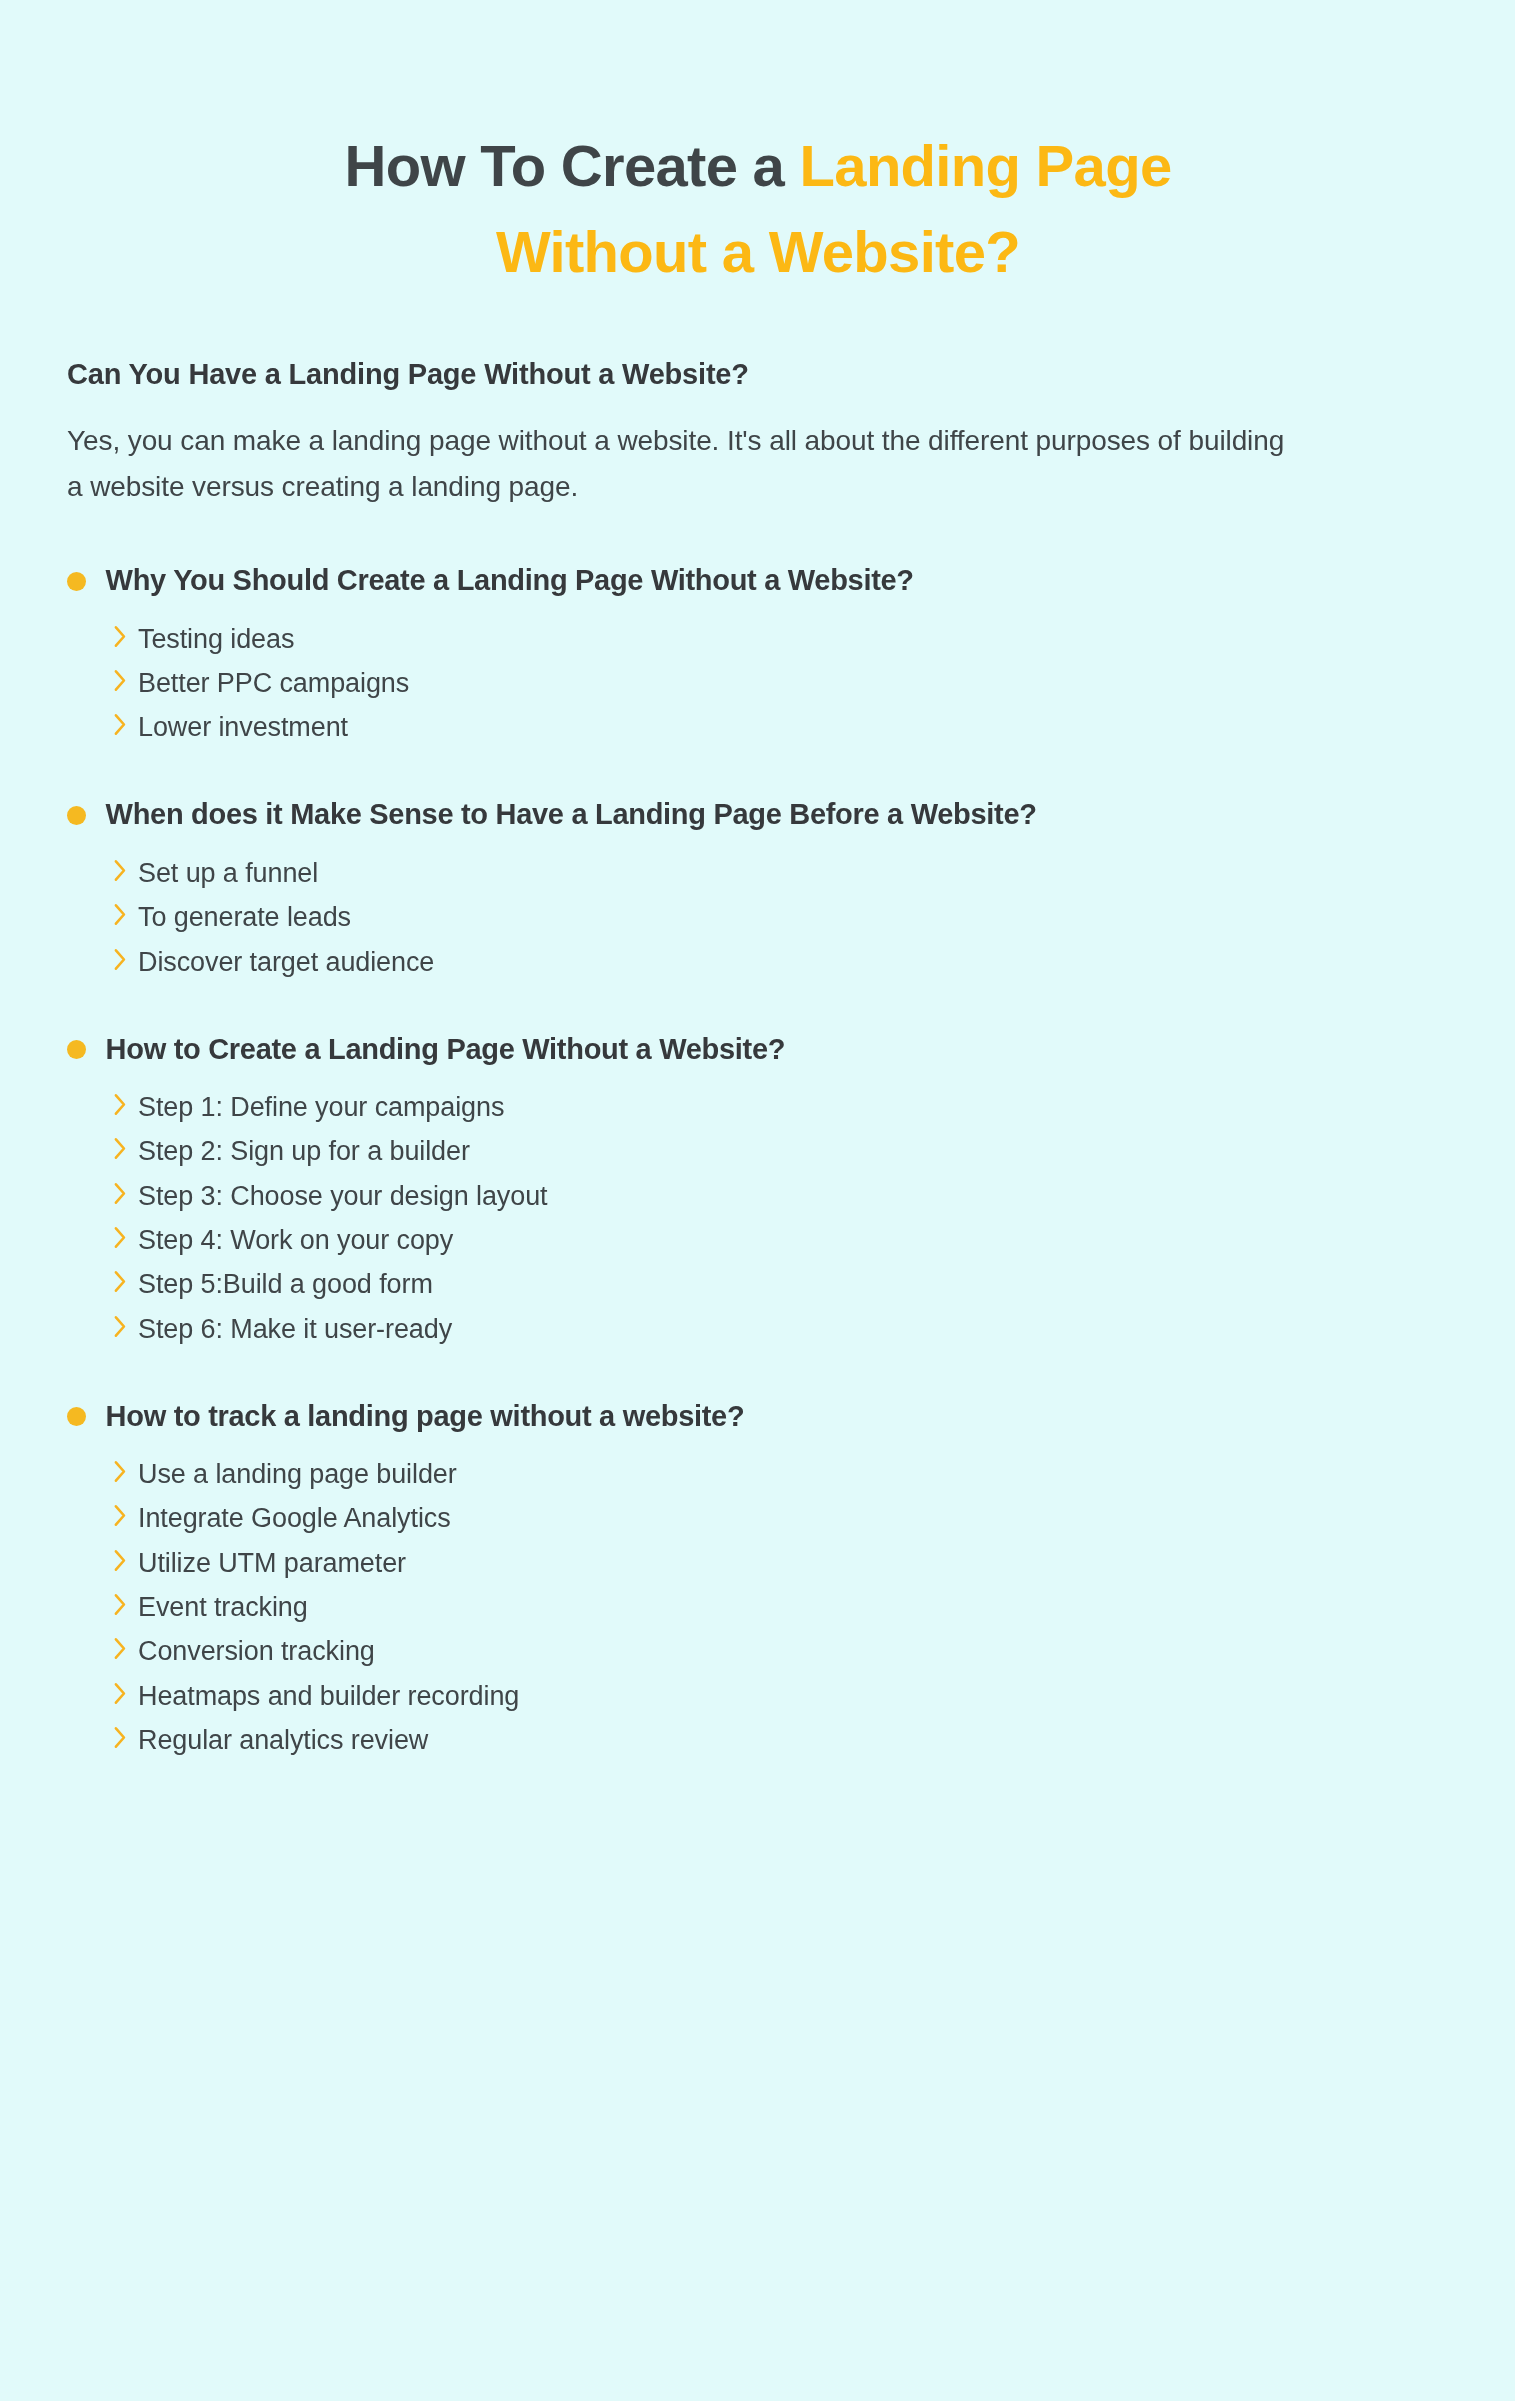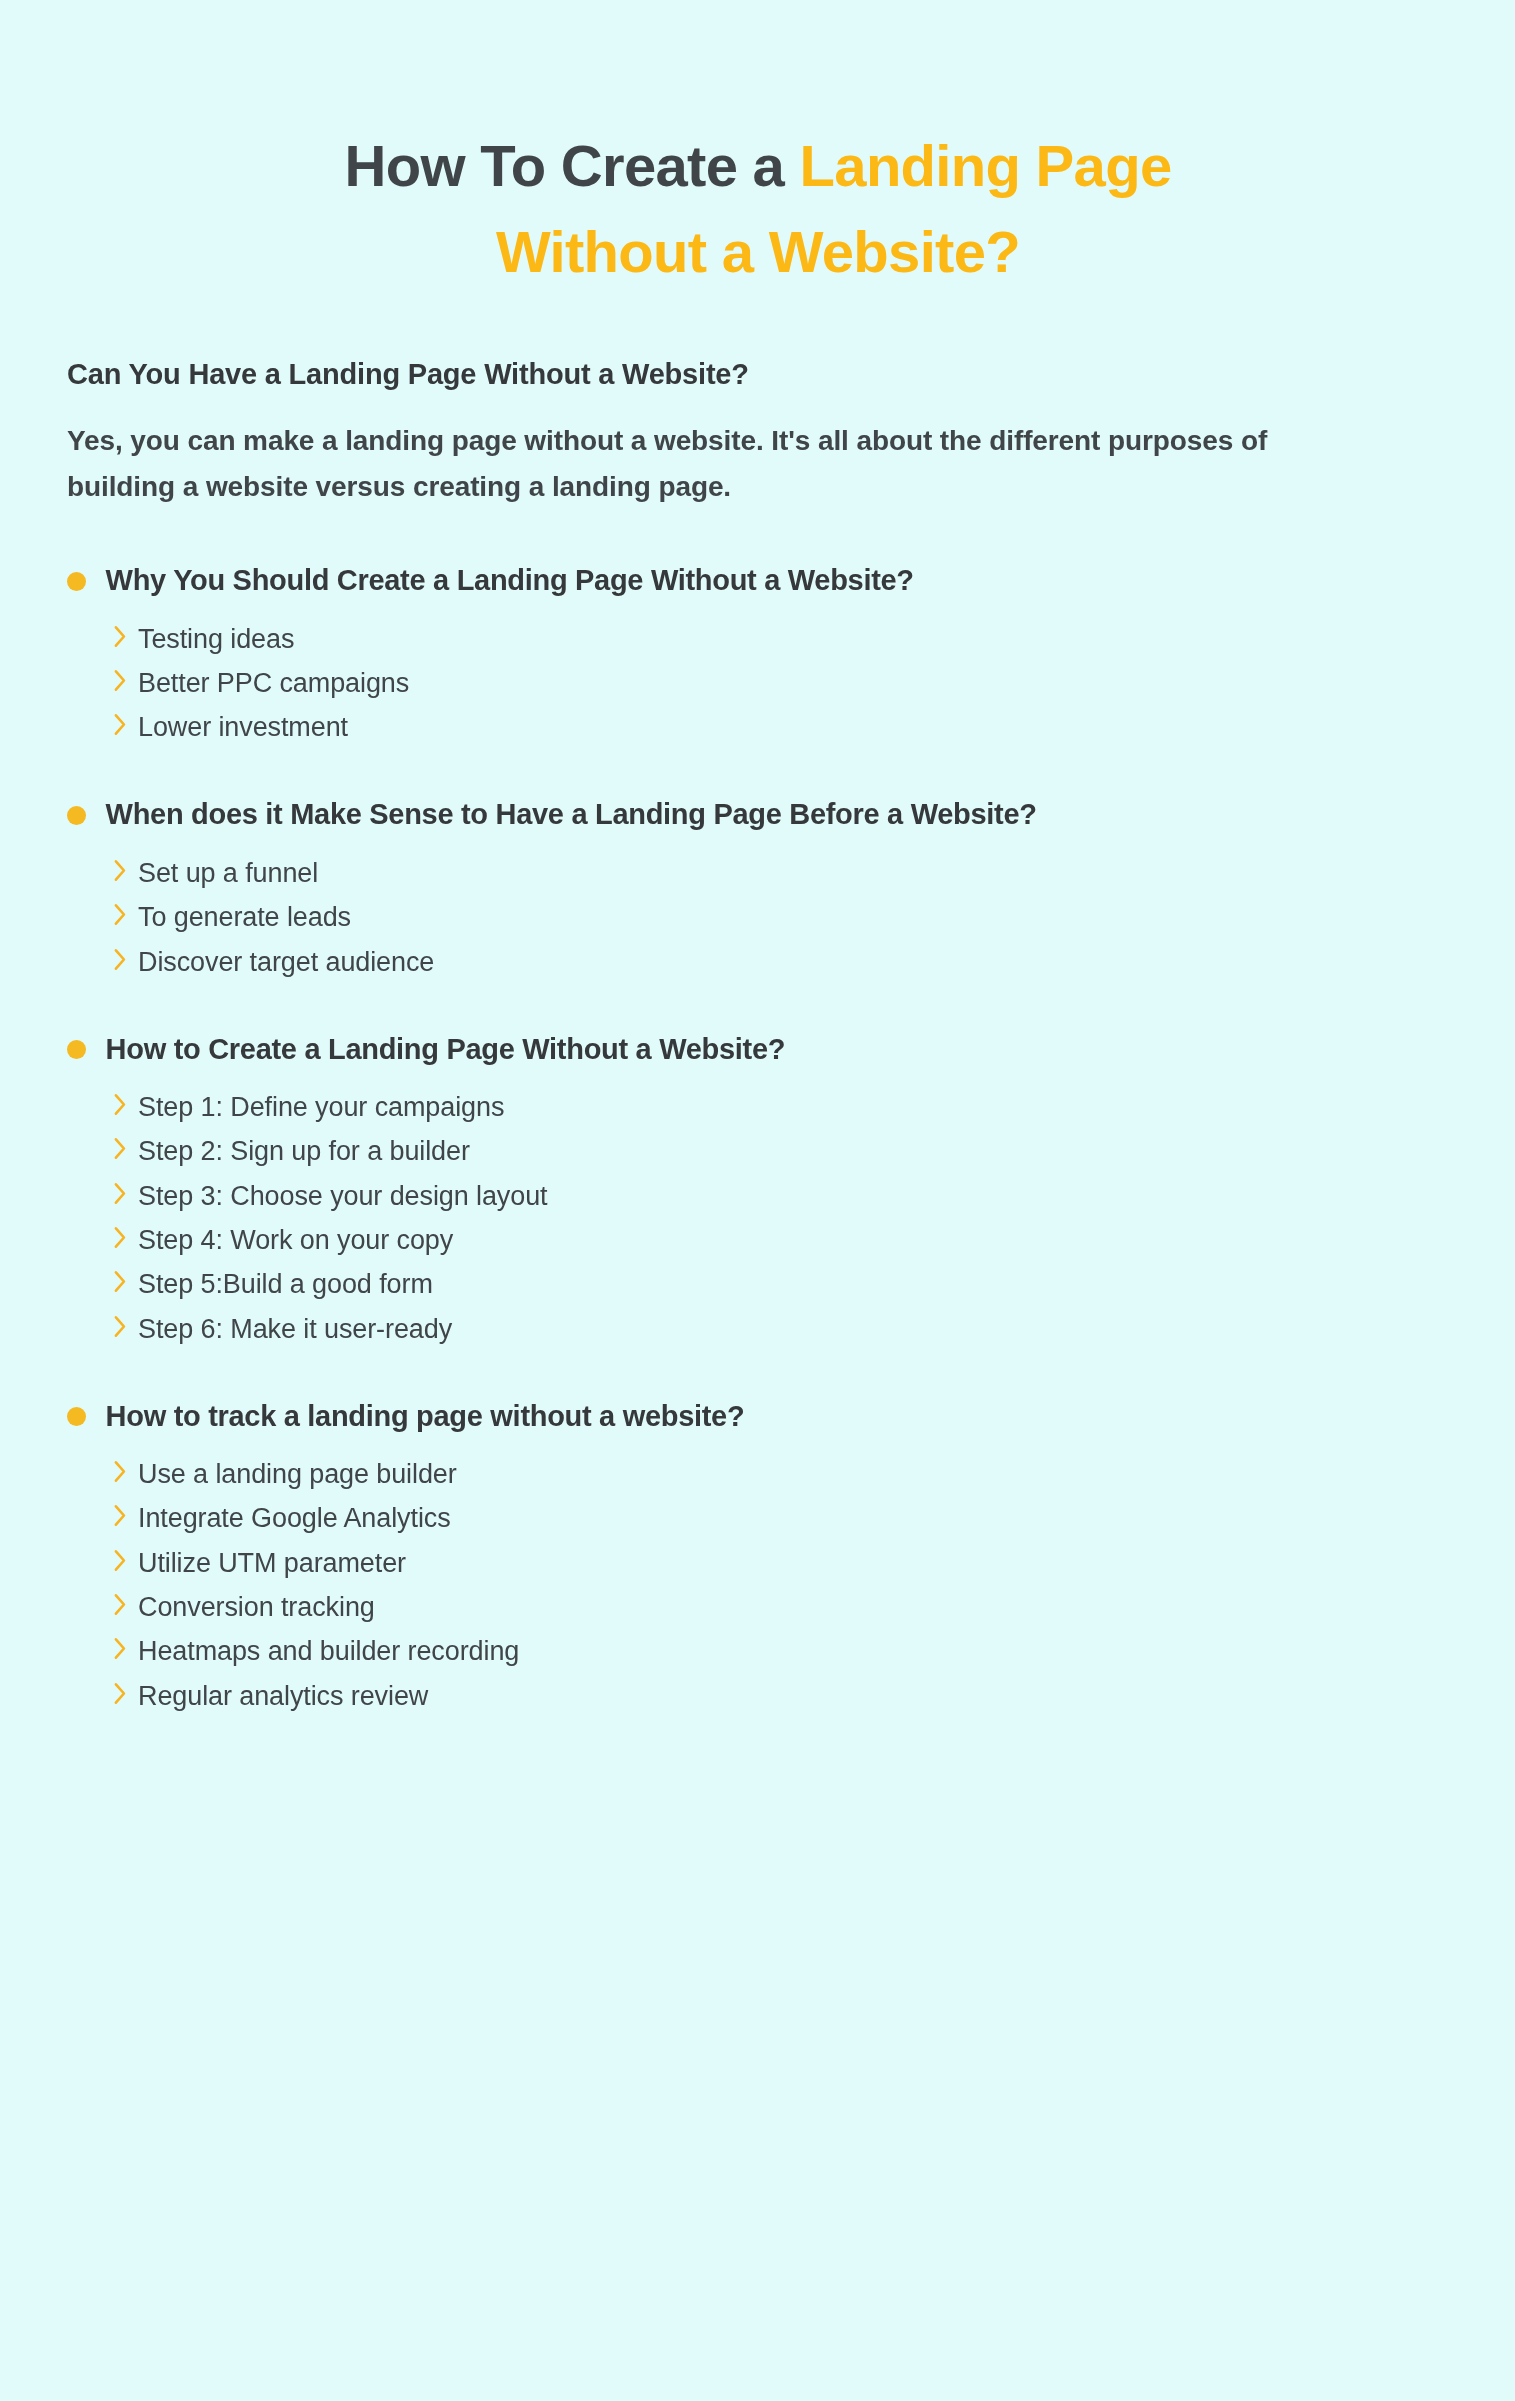--- a/index.html
+++ b/index.html
@@ -51,21 +51,21 @@
   .intro-heading {
     font-size: 29px;
     font-weight: 700;
     color: #36393c;
     letter-spacing: -0.2px;
     line-height: 1.2;
     margin: 0 0 26.5px 0;
   }
   .intro-paragraph {
     font-size: 28px;
-    font-weight: 700;
+    font-weight: 400;
     color: #3f4548;
     line-height: 1.63;
     margin: 0;
     max-width: 1219px;
     letter-spacing: -0.1px;
   }
 
   
   .sections { margin-top: 52px; }
 
@@ -298,20 +298,28 @@
 
   <li class="sub-item">
     <span class="chev">
       <svg width="15" height="23" viewBox="0 0 26 40" aria-hidden="true">
         <path d="M5 4 L19 20 L5 36" fill="none" stroke="#f7b320" stroke-width="4.5" stroke-linecap="round" stroke-linejoin="round"></path>
       </svg>
     </span>
     <span class="sub-text">Utilize UTM parameter</span>
   </li>
 
+  <li class="sub-item">
+    <span class="chev">
+      <svg width="15" height="23" viewBox="0 0 26 40" aria-hidden="true">
+        <path d="M5 4 L19 20 L5 36" fill="none" stroke="#f7b320" stroke-width="4.5" stroke-linecap="round" stroke-linejoin="round"></path>
+      </svg>
+    </span>
+    <span class="sub-text">Event tracking</span>
+  </li>
 
   <li class="sub-item">
     <span class="chev">
       <svg width="15" height="23" viewBox="0 0 26 40" aria-hidden="true">
         <path d="M5 4 L19 20 L5 36" fill="none" stroke="#f7b320" stroke-width="4.5" stroke-linecap="round" stroke-linejoin="round"></path>
       </svg>
     </span>
     <span class="sub-text">Conversion tracking</span>
   </li>
 

